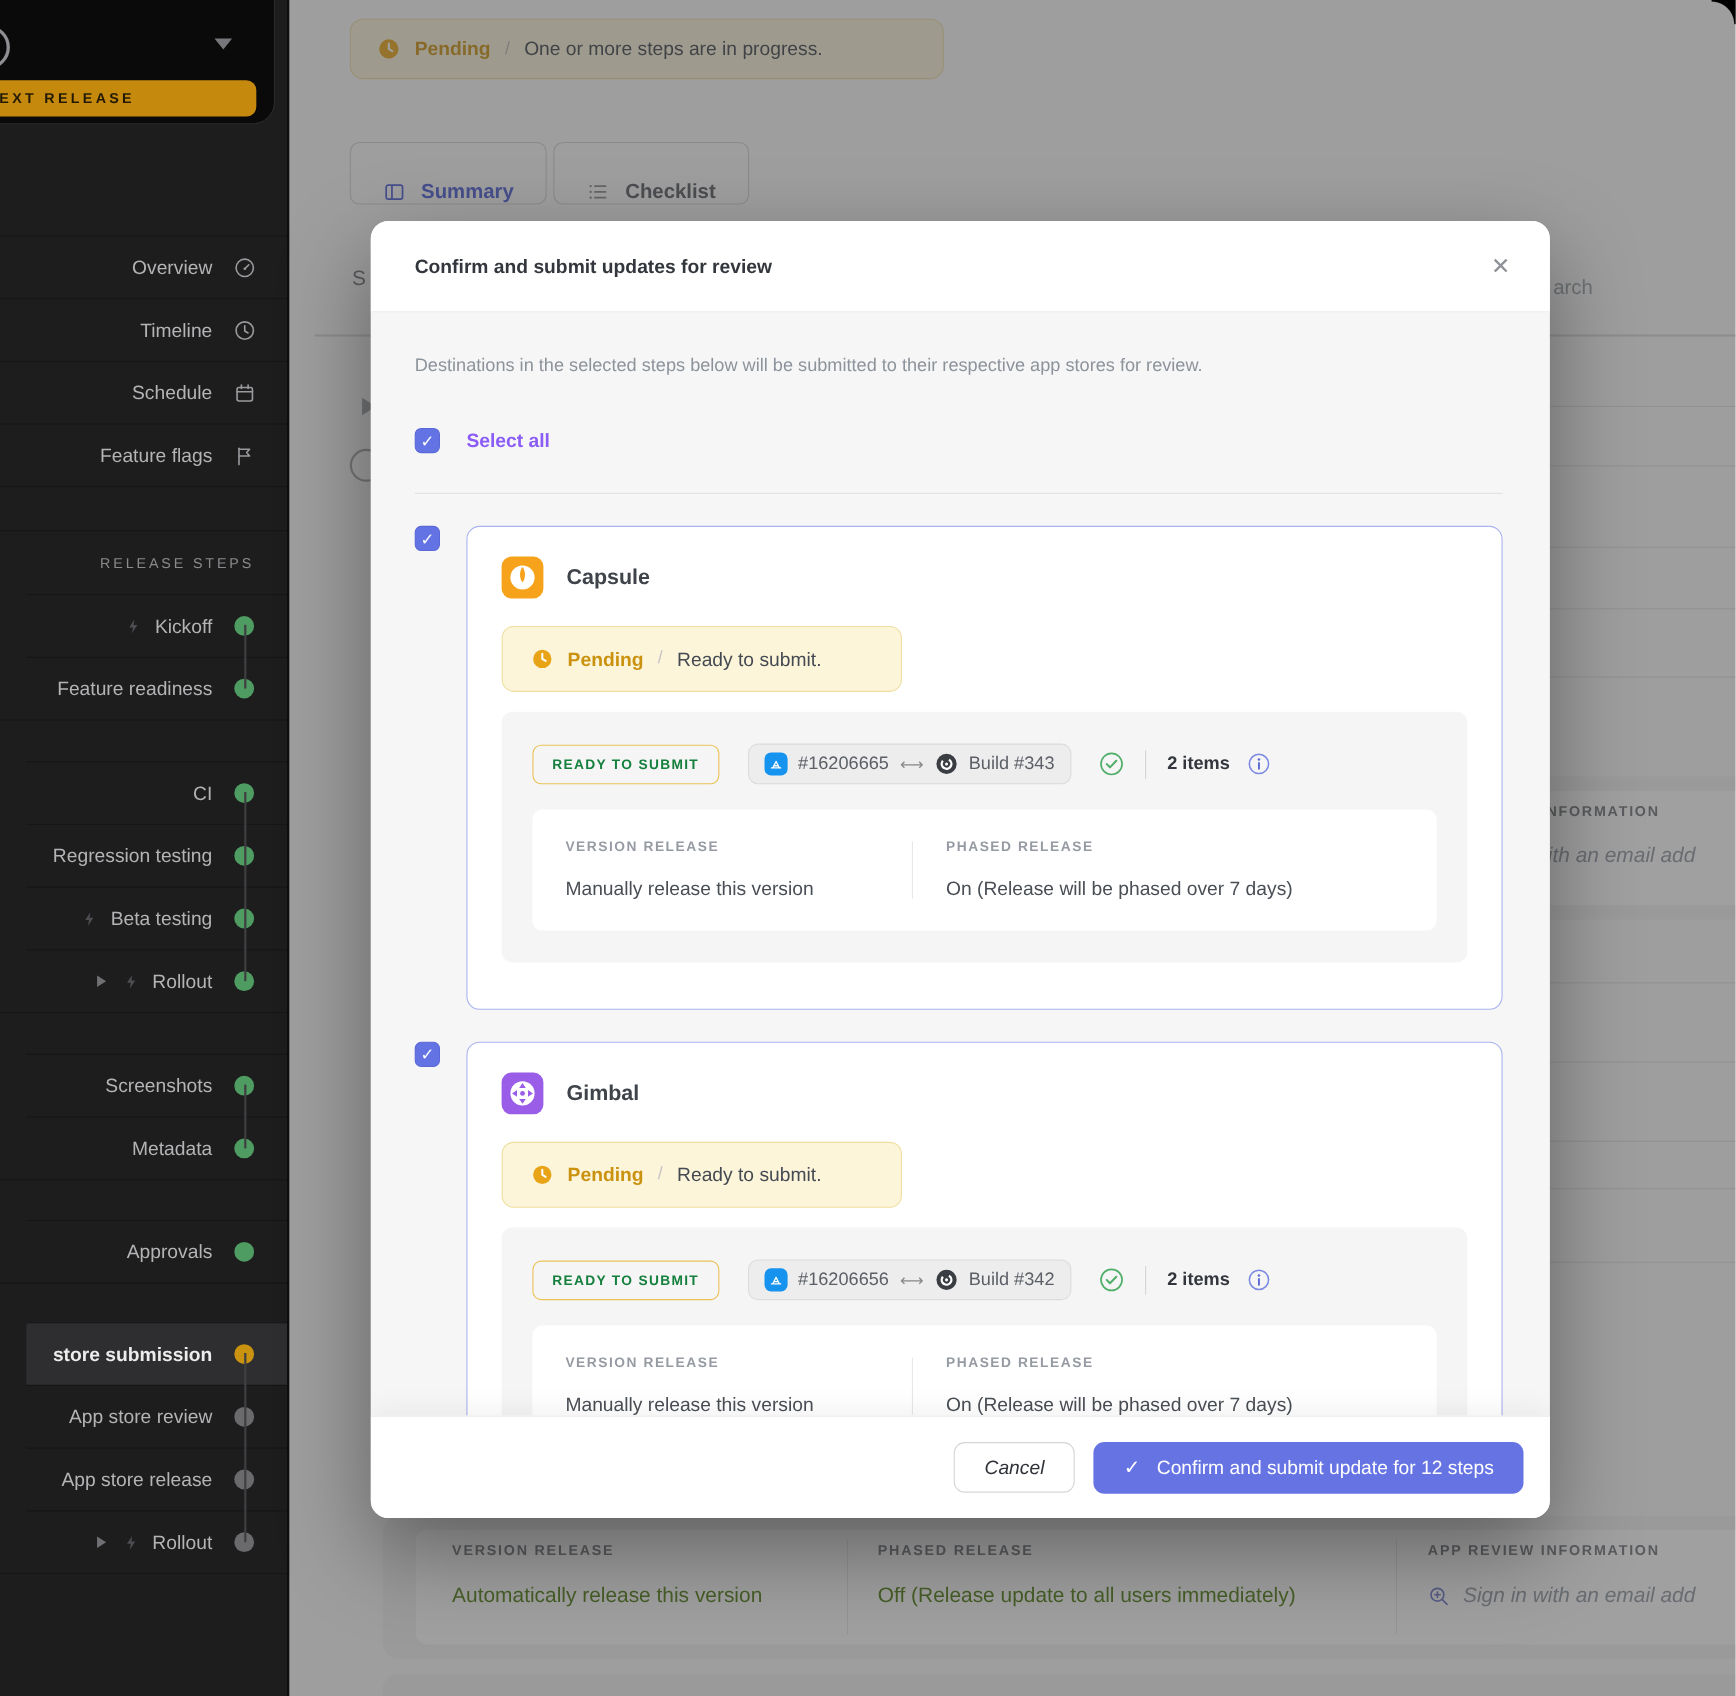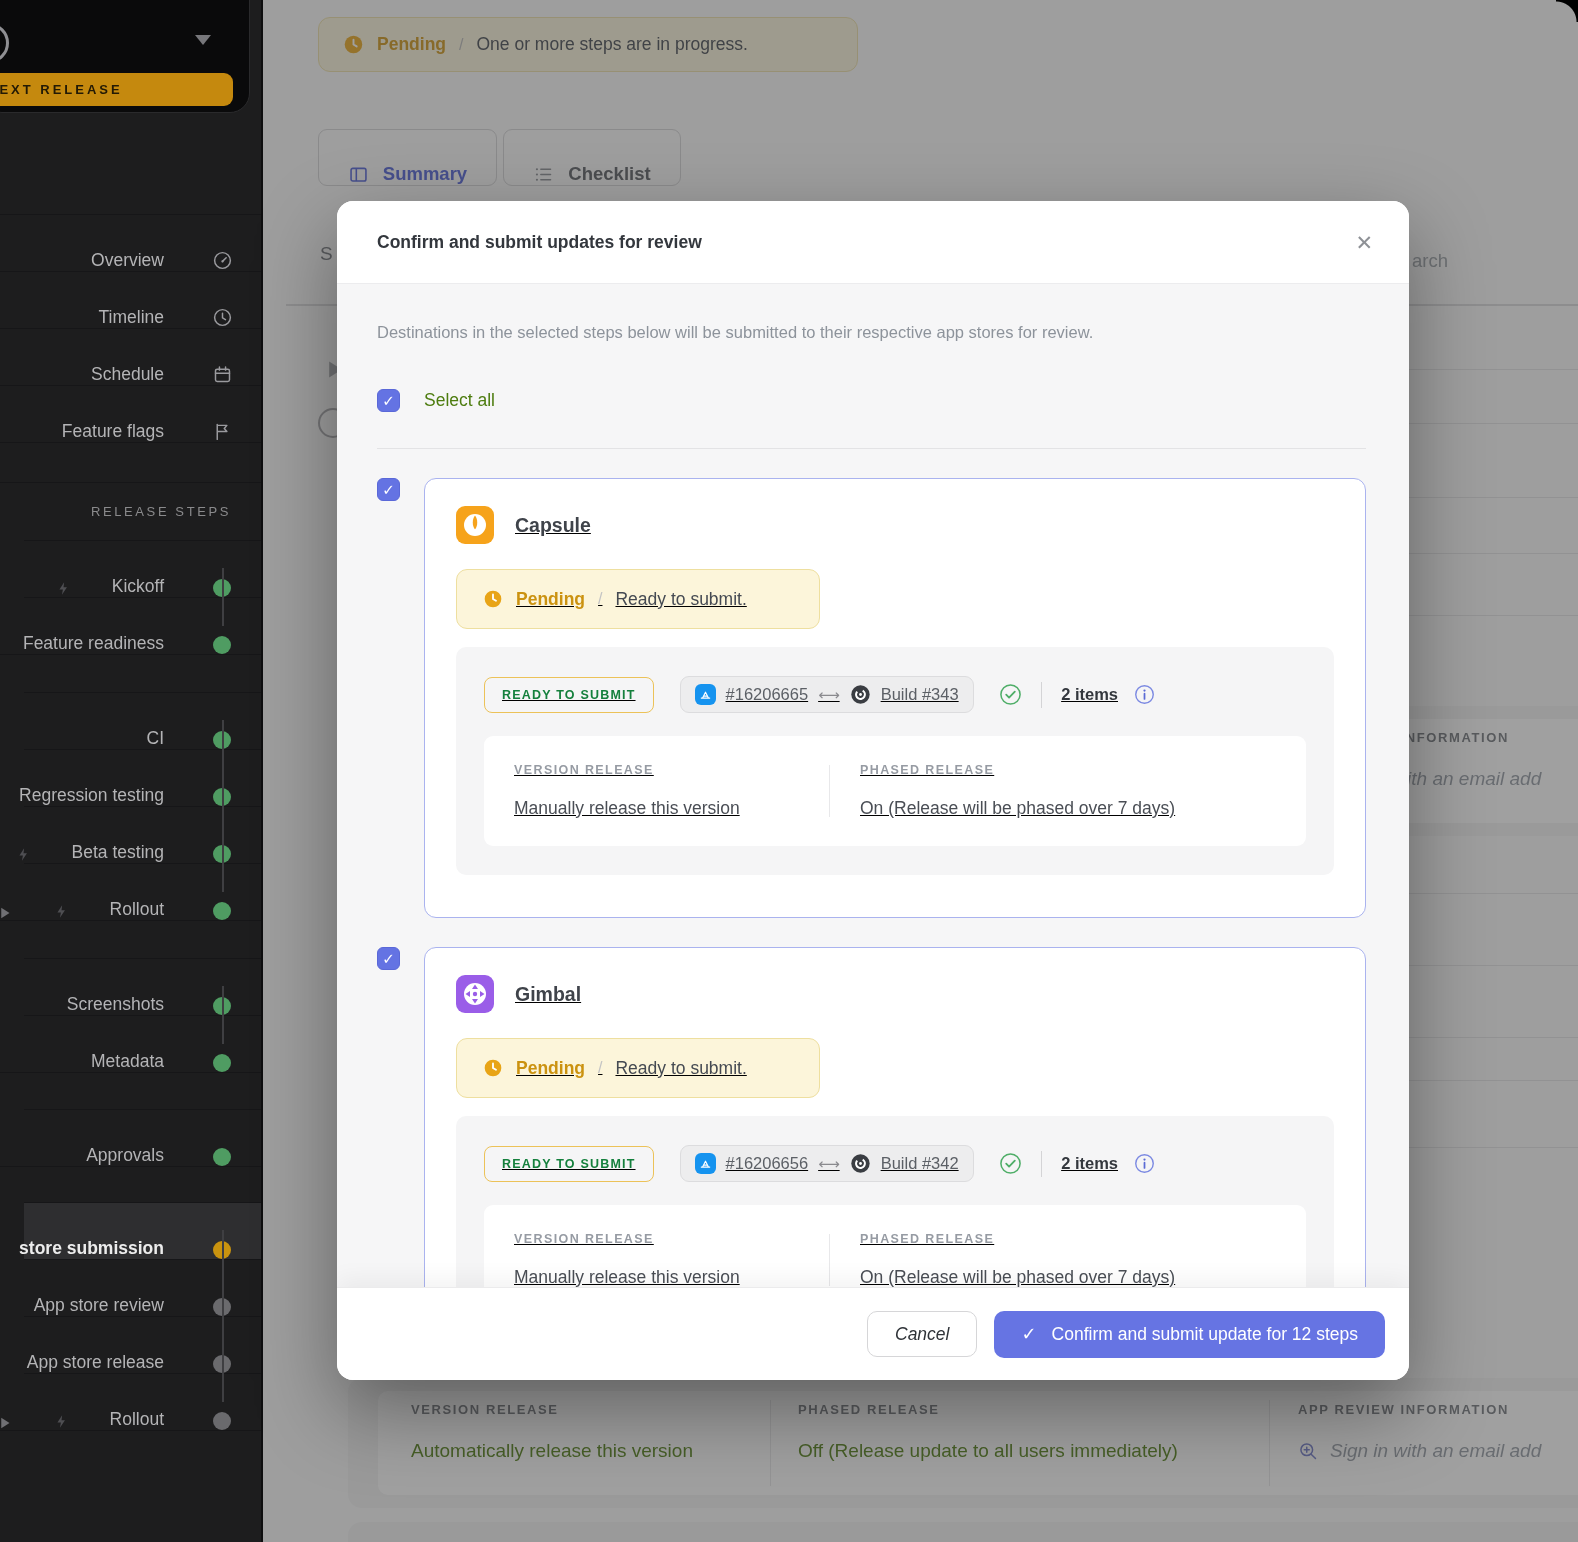--- a/index.html
+++ b/index.html
@@ -14,22 +14,22 @@
     background:#0a0a0b; border:1px solid #2a2a2c; border-radius:20px; }
   .logo-ring { position:absolute; left:-14px; top:56px; width:40px; height:40px;
     border:3px solid #8f8f93; border-radius:50%; }
   .caret { position:absolute; right:38px; top:68px; width:0; height:0;
     border-left:8px solid transparent; border-right:8px solid transparent;
     border-top:10px solid #77777b; }
   .next-release { position:absolute; left:-12px; right:16px; bottom:6px; height:33px;
     background:#c5890e; border-radius:9px; display:flex; align-items:center;
     padding-left:16px; font-size:13px; font-weight:800; letter-spacing:3px; color:#231a05; }
   .side-nav { position:absolute; top:214px; left:0; right:0; }
-  .srow { height:57px; display:flex; align-items:flex-end; justify-content:flex-end;
-    border-top:1px solid #161618; font-size:17.5px; color:#b4b4b6;gap:29px; }
+  .srow { height:57px; display:flex; align-items:center; justify-content:flex-end;
+    border-top:1px solid #161618; font-size:17.5px; color:#b4b4b6; }
   .srow.active { background:#2e2e30; color:#ececec; font-weight:700; }
   .srow .lbl { white-space:nowrap; }
   .right-slot { width:58px; margin-right:10px; display:flex; align-items:center;
     justify-content:center; flex:0 0 auto; }
   .dot { width:18px; height:18px; border-radius:50%; }
   .dot.green { background:#4f9c62; } .dot.amber { background:#c9930f; } .dot.gray { background:#6a6a6d; }
   .sspacer { border-top:1px solid #161618; }
   .sheader { height:58px; display:flex; align-items:center; justify-content:flex-end;
     padding-right:30px; border-top:1px solid #161618; font-size:13px; letter-spacing:2.6px;
     color:#8a8a8c; }
@@ -87,25 +87,25 @@
     padding:0 36px 0 40px; }
   .modal-title { font-size:17.5px; font-weight:700; color:#33373d; flex:1; }
   .modal-close { font-size:21px; color:#8e9196; cursor:pointer; line-height:1; }
   .modal-body { position:absolute; top:84px; bottom:93px; left:0; right:0; overflow:hidden;
     padding:38px 43px 0 40px; }
   .modal-desc { font-size:16.5px; color:#8d939b; }
   .select-all-row { margin-top:47px; display:flex; align-items:center; gap:24px; }
   .checkbox { width:23px; height:23px; background:#6473e3; border:1px solid #5a68d8;
     border-radius:6px; color:#fff; font-size:15px; font-weight:700; display:flex;
     align-items:center; justify-content:center; flex:0 0 auto; }
-  .select-all-lbl { font-size:17.5px; font-weight:400; color:#4d7c0f; }
+  .select-all-lbl { font-size:17.5px; font-weight:700; color:#8b5cf6; }
   .modal-hr { margin-top:36px; border:none; border-top:1px solid #e3e3e5; }
   .dest-row { margin-top:29px; display:flex; align-items:flex-start; gap:24px; }
   .dest-card-m { flex:1; background:#fff; border:1.5px solid #aab3ef; border-radius:12px;
-    padding:27px 31px 31px 31px; height:440px;text-decoration:underline; }
+    padding:27px 31px 31px 31px; height:440px; }
   .dest-head { display:flex; align-items:center; gap:21px; }
   .app-icon { width:38px; height:38px; border-radius:9px; position:relative; flex:0 0 auto; }
   .dest-name { font-size:19.5px; font-weight:700; color:#3f434a; }
   .status-chip { margin-top:25px; width:364px; height:60px; background:#fcf5da;
     border:1.5px solid #eedf9f; border-radius:11px; display:flex; align-items:center;
     padding:0 26px; gap:13px; }
   .status-chip .c-label { font-size:17.5px; font-weight:700; color:#cb9210; }
   .status-chip .c-div { font-size:16px; color:#c4c4c4; }
   .status-chip .c-msg { font-size:17.5px; color:#454a52; }
   .dest-panel { margin-top:18px; background:#f5f5f6; border-radius:10px; padding:29px 28px; }

